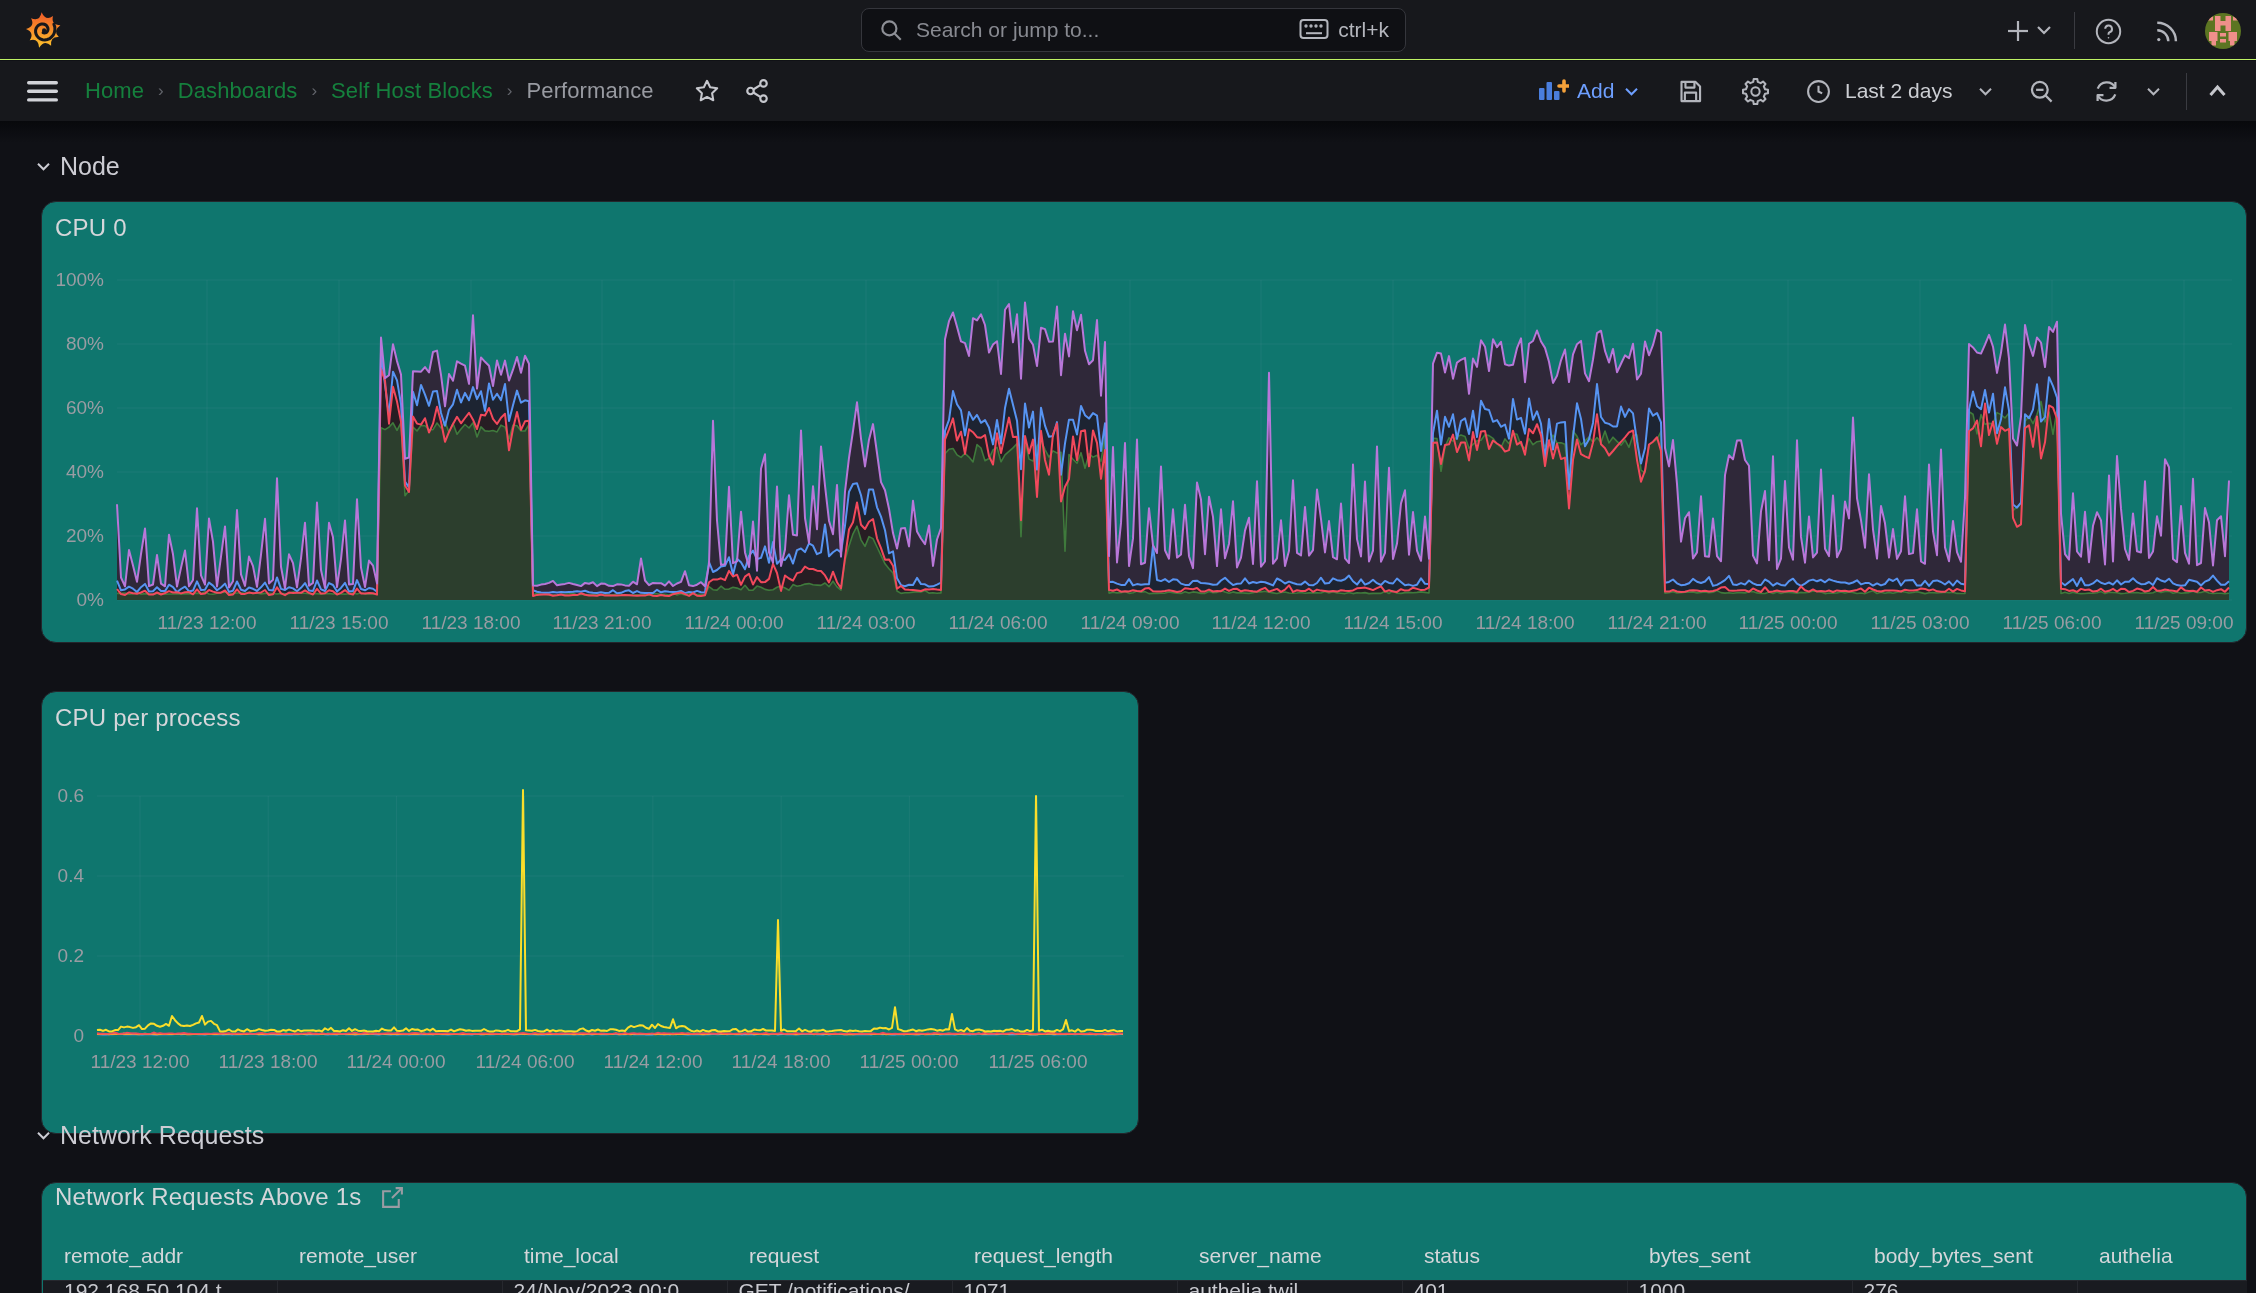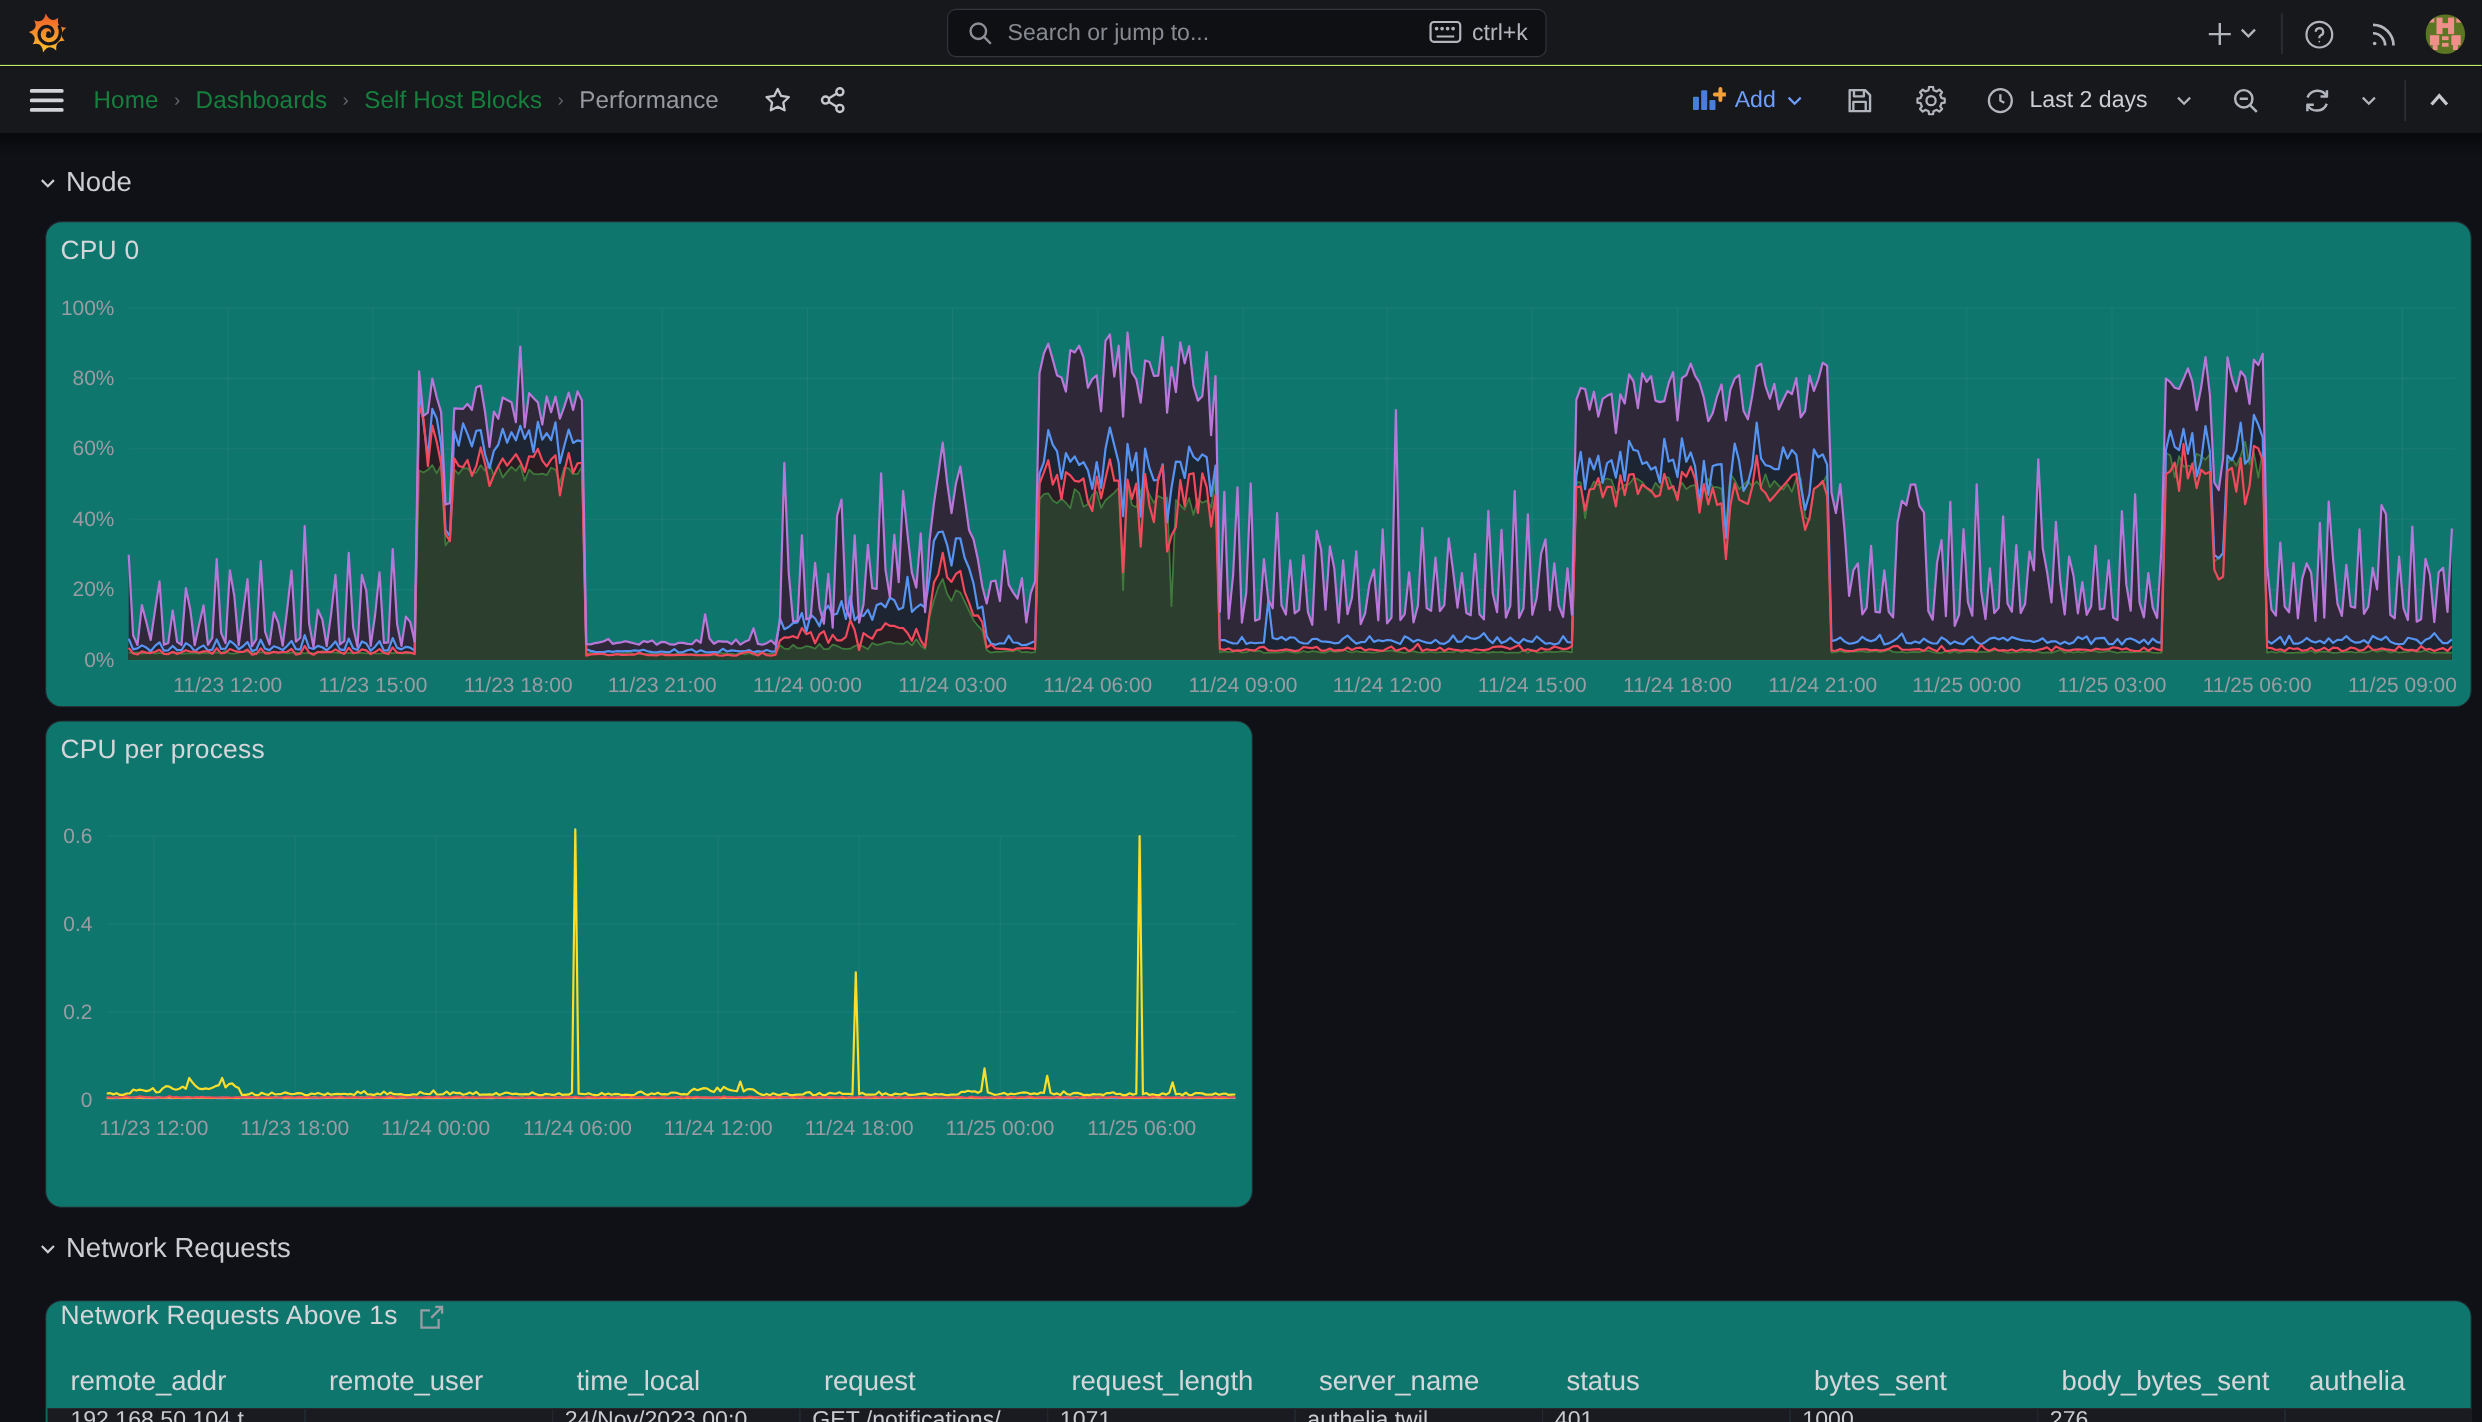--- a/index.html
+++ b/index.html
@@ -13,21 +13,21 @@
 .searchbox { position:absolute; left:861px; top:8px; width:545px; height:44px; background:#0f1014;
   border:1px solid #35363c; border-radius:8px; display:flex; align-items:center; }
 .ph { color:#888a91; font-size:21px; }
 .panel { position:absolute; background:#0f766e; border:1px solid #24262c; border-radius:15px;margin-left:16px; }
 .ptitle { position:absolute; left:13px; top:12px; font-size:24px; font-weight:500; color:#d5d6da; letter-spacing:0.2px; }
 .sechead { position:absolute; color:#ccccd3; font-size:25px; font-weight:500; display:flex; align-items:center; gap:9px; }
 text { font-family:"Liberation Sans", sans-serif; -webkit-font-smoothing:antialiased; }
 .crumb { font-size:22px; color:#15803d; letter-spacing:0.1px; }
 .crumbsep { color:#62646b; font-size:17px; padding:0 14px; }
 table.grafana { border-collapse:collapse; table-layout:fixed; width:2204px; }
-table.grafana th { text-align:left; font-weight:400; font-size:25px; color:#d5d6da;
+table.grafana th { text-align:left; font-weight:400; font-size:21px; color:#d5d6da;
   padding:0 0 0 22px; height:47px; }
 table.grafana th:first-child, table.grafana td:first-child { padding-left:21px; }
 table.grafana td { font-size:21px; color:#c9cad0; line-height:0.95; padding:0 0 30px 11px; border-left:1px solid #26282e;
   background:#191b20; border-top:1px solid #26282e; }
 table.grafana td:first-child { border-left:none; }
 </style></head>
 <body>
 <div id="topbar">
 <svg class="abs" style="left:24px;top:10px" width="39" height="39" viewBox="0 0 38 39">
 <defs>
@@ -235,21 +235,21 @@
       <text x="1219" y="427" text-anchor="middle" font-size="19" fill="#9a9ca3">11/24 12:00</text>
       <text x="1351" y="427" text-anchor="middle" font-size="19" fill="#9a9ca3">11/24 15:00</text>
       <text x="1483" y="427" text-anchor="middle" font-size="19" fill="#9a9ca3">11/24 18:00</text>
       <text x="1615" y="427" text-anchor="middle" font-size="19" fill="#9a9ca3">11/24 21:00</text>
       <text x="1746" y="427" text-anchor="middle" font-size="19" fill="#9a9ca3">11/25 00:00</text>
       <text x="1878" y="427" text-anchor="middle" font-size="19" fill="#9a9ca3">11/25 03:00</text>
       <text x="2010" y="427" text-anchor="middle" font-size="19" fill="#9a9ca3">11/25 06:00</text>
       <text x="2142" y="427" text-anchor="middle" font-size="19" fill="#9a9ca3">11/25 09:00</text>
 </svg>
 </div>
-<div class="panel" style="left:25px;top:655px;width:1098px;height:443px">
+<div class="panel" style="left:25px;top:691px;width:1098px;height:443px">
 <div class="ptitle">CPU per process</div>
 <svg width="1096" height="441" style="position:absolute;left:0;top:0">
 <line x1="55" x2="1082" y1="344" y2="344" stroke="rgba(204,204,220,0.07)" stroke-width="1"></line>
       <line x1="55" x2="1082" y1="264" y2="264" stroke="rgba(204,204,220,0.07)" stroke-width="1"></line>
       <line x1="55" x2="1082" y1="184" y2="184" stroke="rgba(204,204,220,0.07)" stroke-width="1"></line>
       <line x1="55" x2="1082" y1="104" y2="104" stroke="rgba(204,204,220,0.07)" stroke-width="1"></line>
       <line x1="98.0" x2="98.0" y1="104" y2="344" stroke="rgba(204,204,220,0.07)" stroke-width="1"></line>
       <line x1="226.2" x2="226.2" y1="104" y2="344" stroke="rgba(204,204,220,0.07)" stroke-width="1"></line>
       <line x1="354.4" x2="354.4" y1="104" y2="344" stroke="rgba(204,204,220,0.07)" stroke-width="1"></line>
       <line x1="482.7" x2="482.7" y1="104" y2="344" stroke="rgba(204,204,220,0.07)" stroke-width="1"></line>

